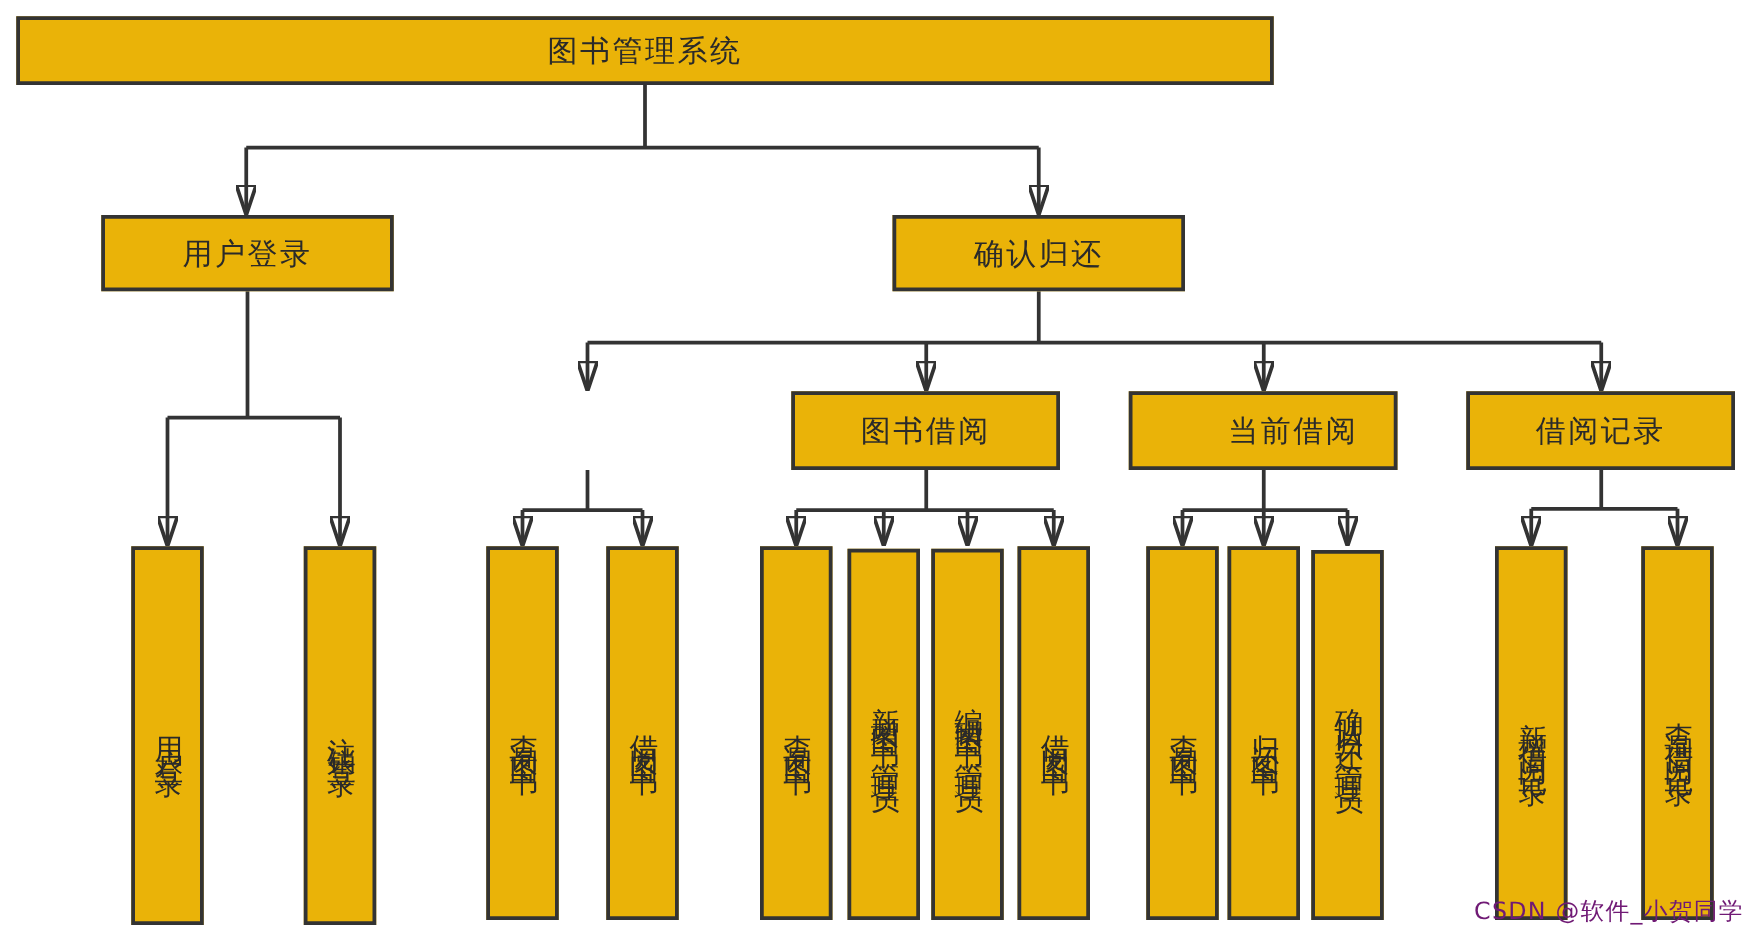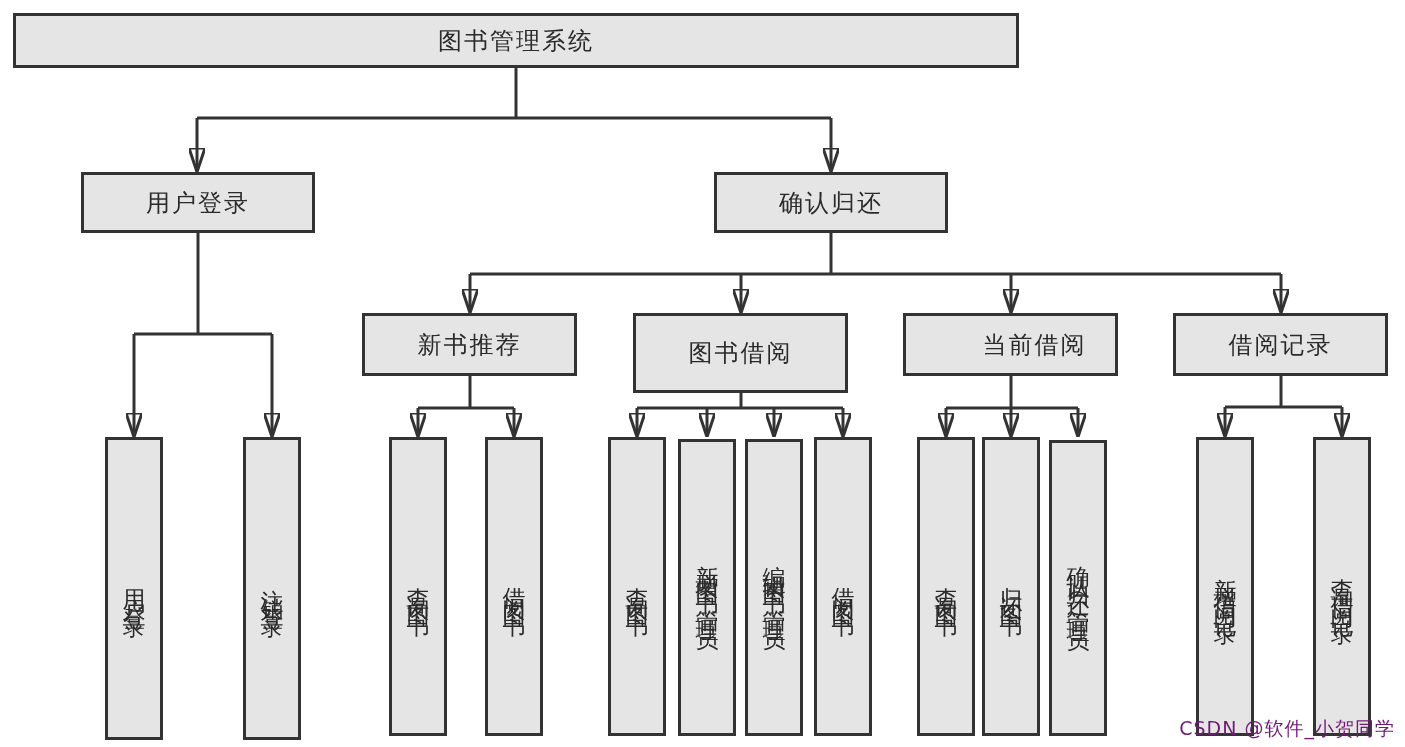--- a/index.html
+++ b/index.html
@@ -7,21 +7,21 @@
     position:relative;
     width:1405px;height:747px;
     background:#ffffff;
     font-family:"DejaVu Sans","Liberation Sans",sans-serif;
     overflow:hidden;
   }
   .wires{position:absolute;left:0;top:0;z-index:1;}
   .wires path{stroke:#333333;stroke-width:3;fill:none;}
   .box{
     position:absolute;box-sizing:border-box;z-index:2;
-    background:#e5e5e5;border:3px solid #333333;
+    background:#eab308;border:3px solid #333333;
     display:flex;align-items:center;justify-content:center;
     color:#2a2a2a;
   }
   .box.h .lbl{font-size:24px;letter-spacing:2px;white-space:nowrap;}
   .box.v .lbl{
     writing-mode:vertical-rl;text-orientation:mixed;
     font-size:23px;line-height:1;letter-spacing:9px;white-space:nowrap;
   }
   .watermark{
     position:absolute;right:10px;bottom:5px;z-index:3;
@@ -87,24 +87,21 @@
     <span class="lbl">图书管理系统</span>
   </div>
 
   <div class="box h" style="left:81px;top:172px;width:234px;height:61px;">
     <span class="lbl">用户登录</span>
   </div>
   <div class="box h" style="left:714px;top:172px;width:234px;height:61px;">
     <span class="lbl">确认归还</span>
   </div>
 
-  <div class="box h" style="left:362px;top:313px;width:215px;height:63px;">
-    <span class="lbl">新书推荐</span>
-  </div>
-  <div class="box h" style="left:633px;top:313px;width:215px;height:80px;">
+  <div class="box h" style="left:633px;top:313px;width:215px;height:63px;">
     <span class="lbl">图书借阅</span>
   </div>
   <div class="box h" style="left:903px;top:313px;width:215px;height:63px;padding-left:48px;">
     <span class="lbl">当前借阅</span>
   </div>
   <div class="box h" style="left:1173px;top:313px;width:215px;height:63px;">
     <span class="lbl">借阅记录</span>
   </div>
 
   <div class="box v" style="left:105px;top:437px;width:58px;height:303px;">

